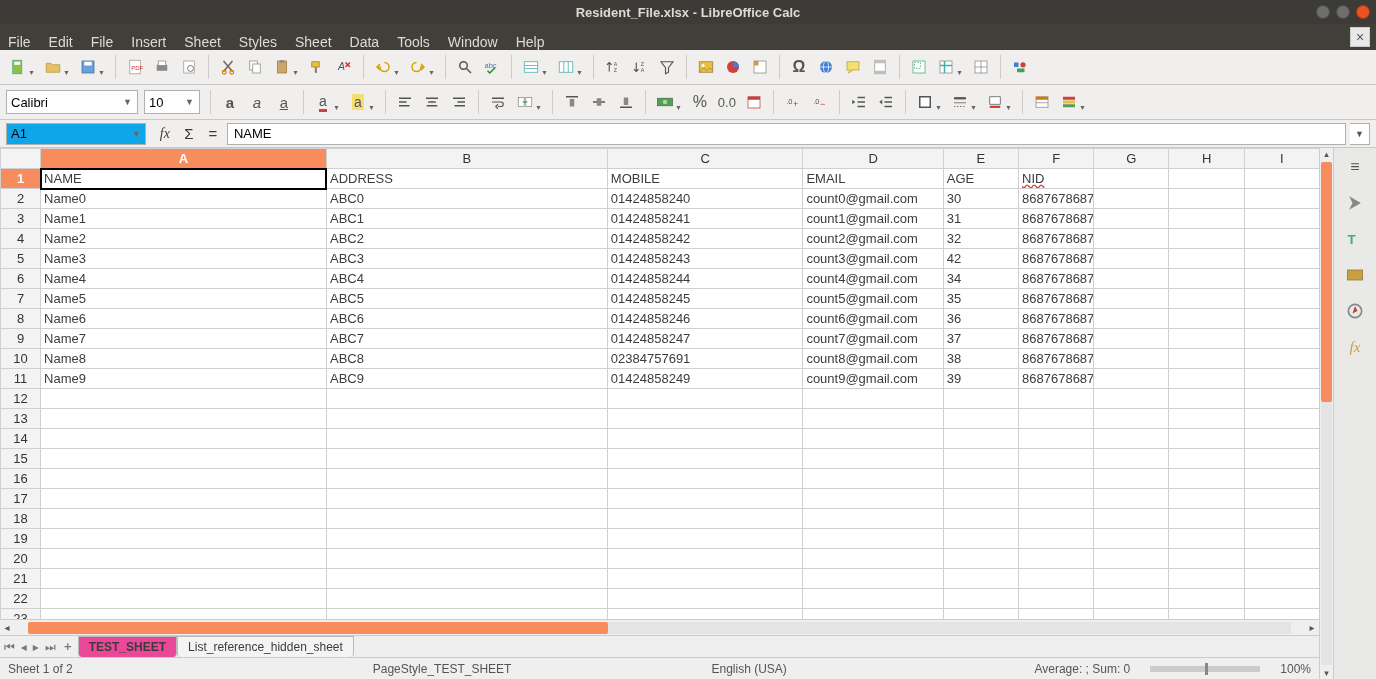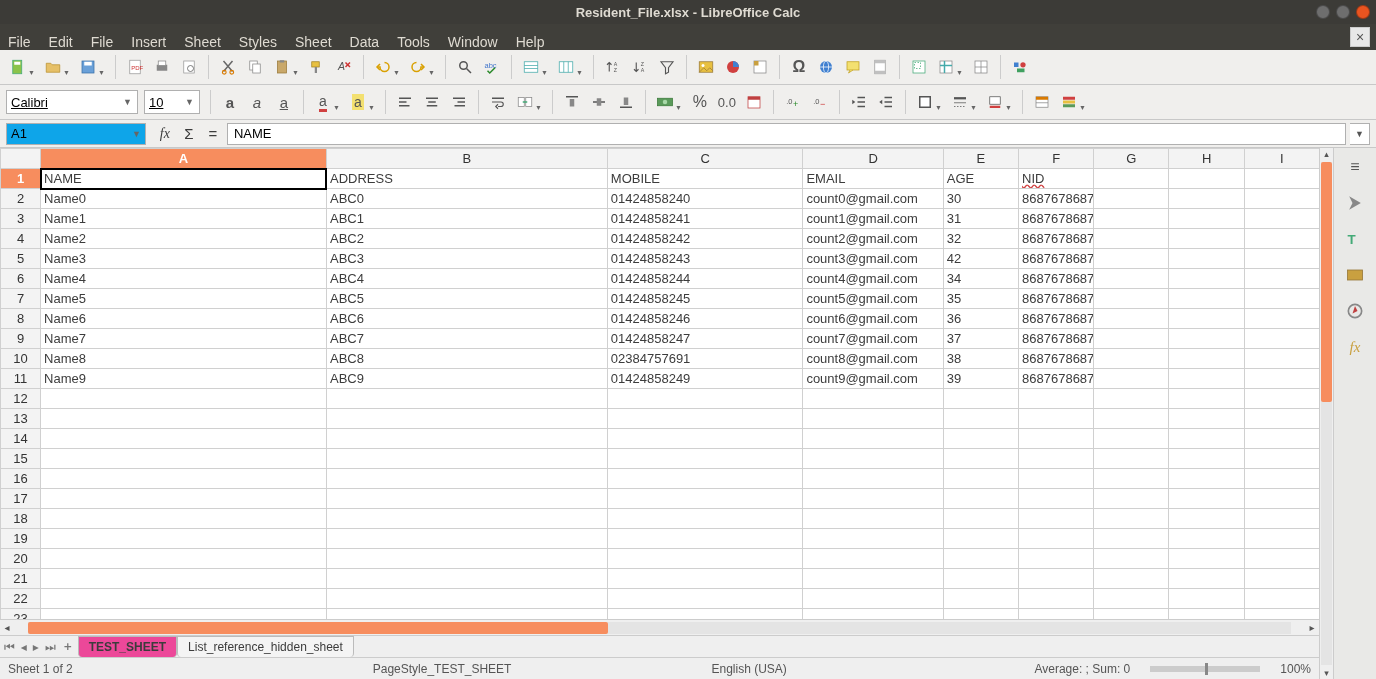--- a/index.html
+++ b/index.html
@@ -96,21 +96,20 @@
     right: -6px;
     bottom: 2px;
   }
   .tb-btn.wdd { margin-right: 8px; }
   .font-combo, .size-combo {
     height: 24px;
     border: 1px solid #b0b0b0;
     background: #fff;
     font-size: 13px;
     padding: 0 4px;
-    text-decoration: underline;
   }
   .font-combo { width: 132px; }
   .size-combo { width: 56px; }
   .cellref-row {
     background: #f0efed;
     border-bottom: 1px solid #c8c8c8;
     height: 28px;
     display: flex;
     align-items: center;
     padding: 0 6px;

